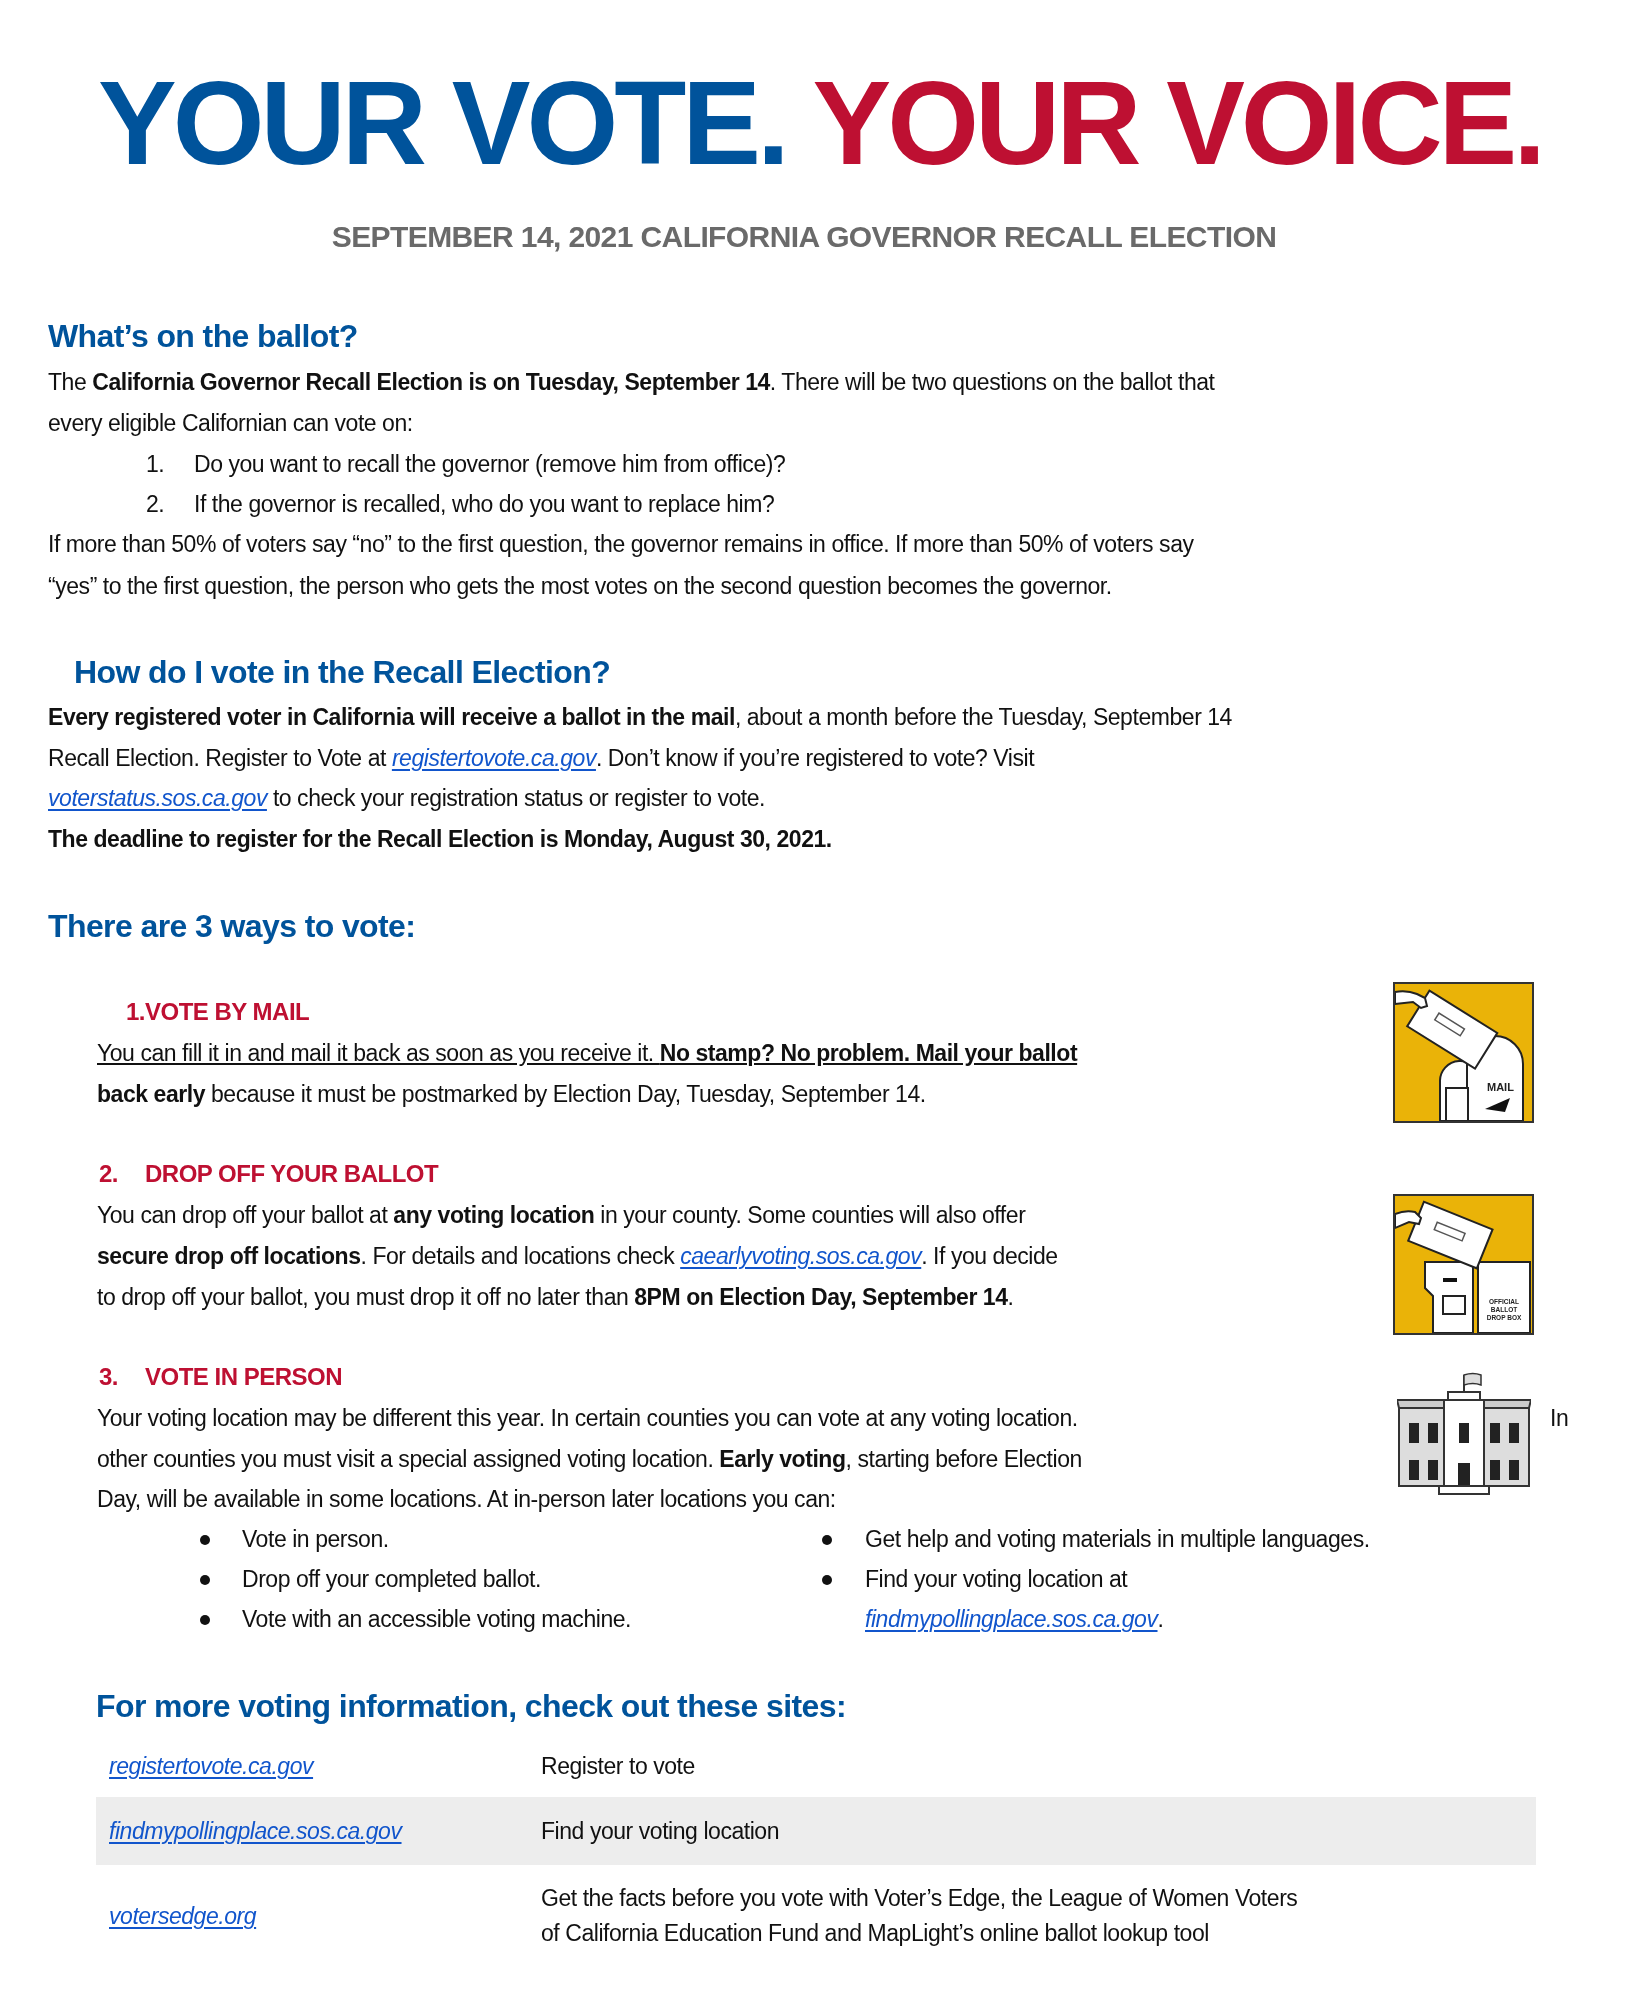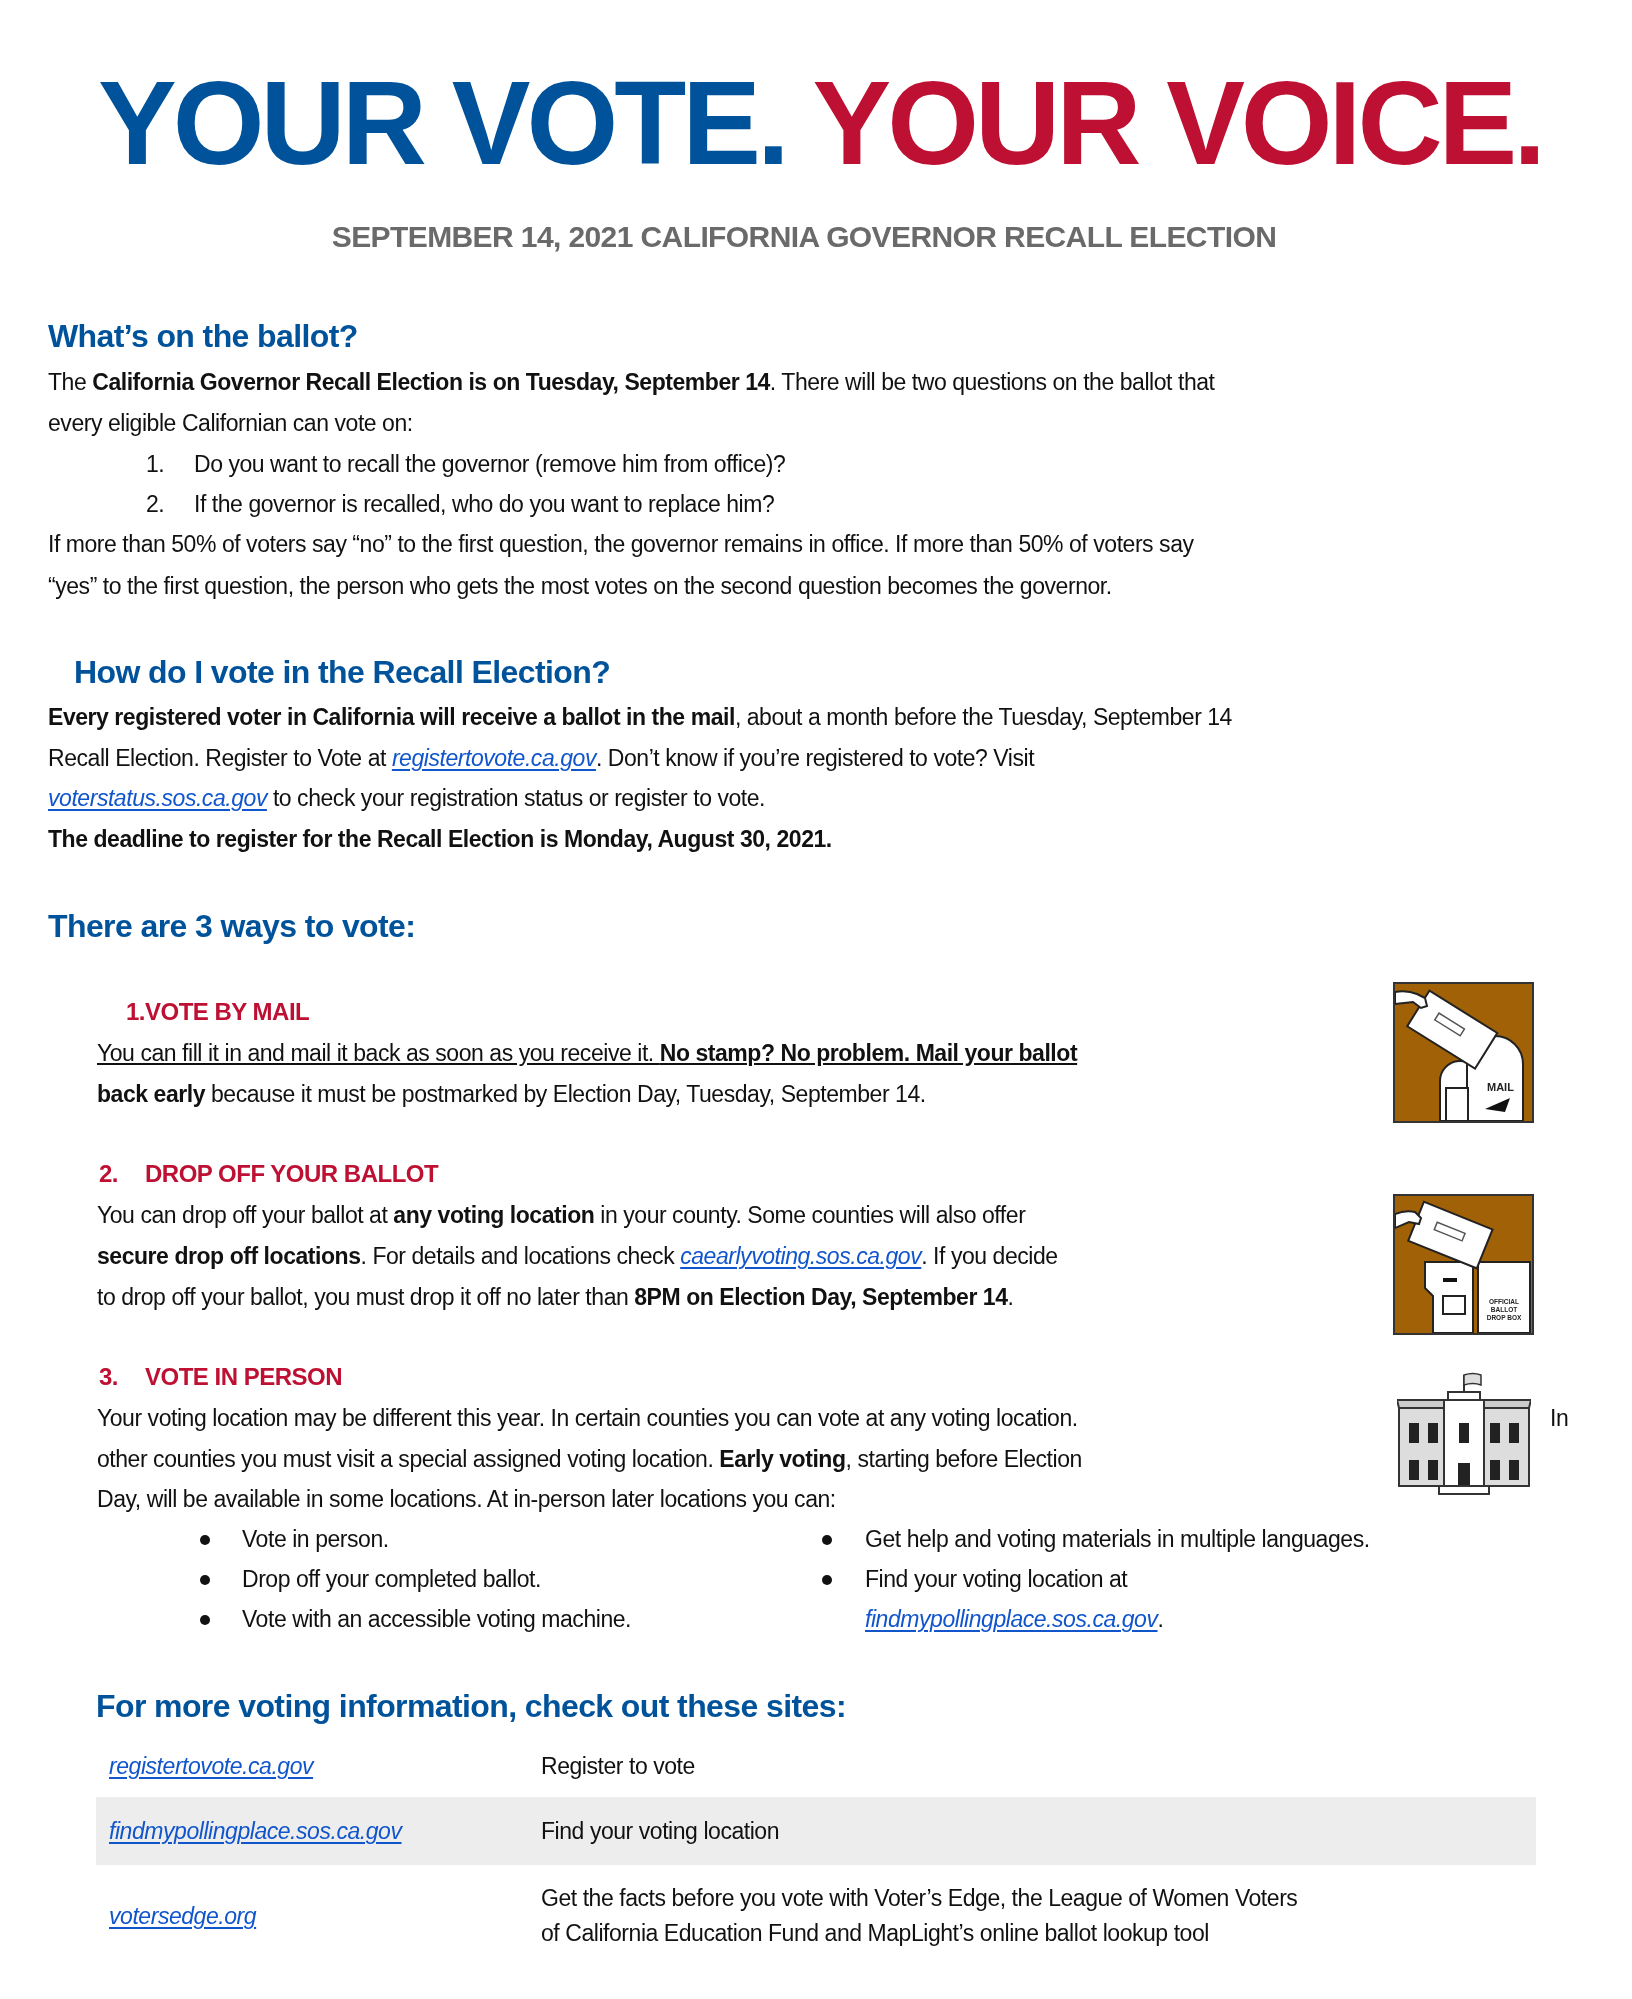--- a/index.html
+++ b/index.html
@@ -10,21 +10,21 @@
   .title .blue { color: #00539b; }
   .title .red { color: #be1032; }
   .subtitle { top: 212px; left: 0; width: 1608px; text-align: center; font-size: 30px; font-weight: bold; color: #6a6a6a; letter-spacing: -0.6px; line-height: 50px; }
   .h2 { font-size: 32px; font-weight: bold; color: #00539b; letter-spacing: -0.6px; line-height: 40px; }
   .line { font-size: 23px; line-height: 30px; letter-spacing: -0.45px; }
   .b { font-weight: bold; }
   a.link { color: #1155cc; text-decoration: underline; text-decoration-thickness: 2px; text-underline-offset: 3px; font-style: italic; }
   .red-label { font-size: 24px; font-weight: bold; color: #be1032; letter-spacing: -0.5px; line-height: 30px; }
   .red-label .num { display: inline-block; width: 46px; }
   .bullet-dot { display: inline-block; width: 10px; height: 10px; border-radius: 50%; background: #111; position: absolute; }
-  .icon-box { position: absolute; width: 141px; height: 141px; border: 2px solid #333; background: #a16207; box-sizing: border-box; overflow: hidden; }
+  .icon-box { position: absolute; width: 141px; height: 141px; border: 2px solid #333; background: #eab308; box-sizing: border-box; overflow: hidden; }
   .table-row-gray { position: absolute; left: 96px; top: 1797px; width: 1440px; height: 68px; background: #ededed; }
 </style>
 </head>
 <body>
 
 <div class="abs title">
   <span class="blue">YOUR VOTE.</span>
   <span class="red">YOUR VOICE.</span>
 </div>
 <div class="abs subtitle">SEPTEMBER 14, 2021 CALIFORNIA GOVERNOR RECALL ELECTION</div>

